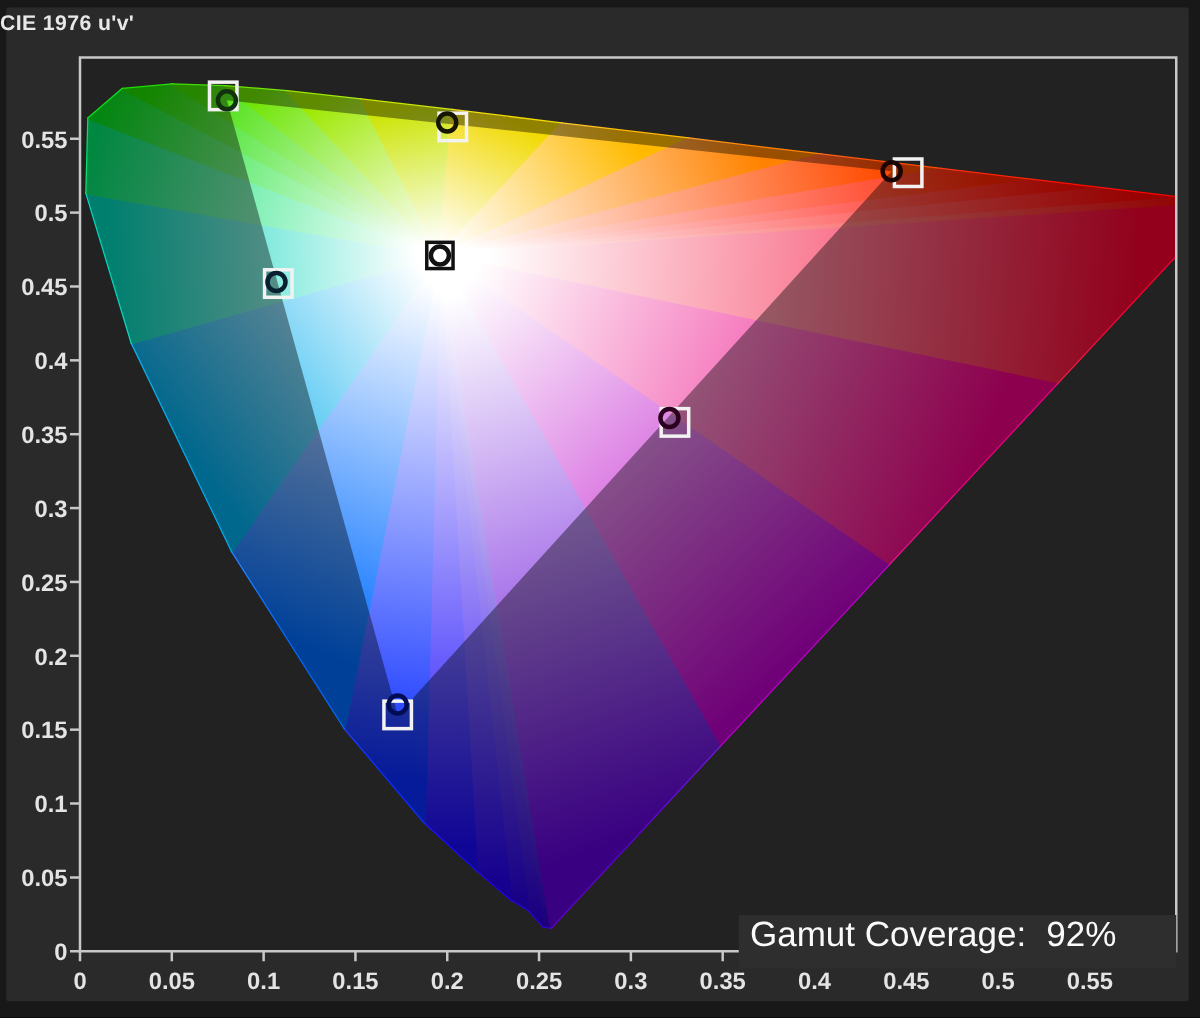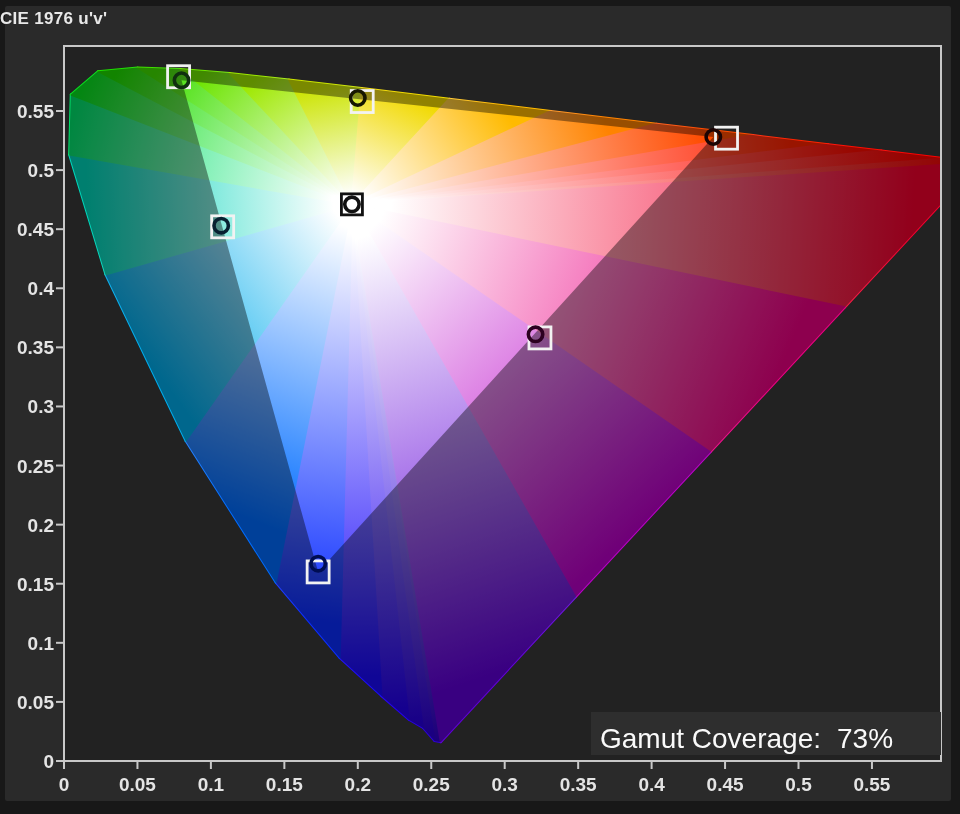--- a/index.html
+++ b/index.html
@@ -2,22 +2,22 @@
 <html><head>
 <meta charset="utf-8">
 <style>
   html,body{margin:0;padding:0;background:#000;}
   .stage{position:relative;width:960px;height:814px;background:#181818;overflow:hidden;
          font-family:"Liberation Sans",sans-serif;}
   .panel{position:absolute;left:5px;top:6px;width:946px;height:795px;background:#2a2a2a;border-radius:2px;}
   #chart{position:absolute;left:0;top:0;}
   .chart-title{position:absolute;left:0;top:9px;width:960px;text-align:left;
       font-size:17px;font-weight:700;color:#e8e8e8;letter-spacing:.3px;}
-  .coverage{position:absolute;left:591px;top:712px;width:350px;height:43px;background:#2e2e2e;
-      display:flex;align-items:flex-end;padding-left:9px;box-sizing:border-box;
+  .coverage{position:absolute;left:591px;top:732px;width:350px;height:43px;background:#2e2e2e;
+      display:flex;align-items:flex-start;padding-left:9px;box-sizing:border-box;
       color:#fafafa;font-size:28px;white-space:nowrap;}
   .coverage .val{margin-left:16px;}
   svg text.tick{font-family:"Liberation Sans",sans-serif;font-size:19px;font-weight:700;fill:#e4e4e4;}
 </style>
 </head>
 <body>
 
 <div class="stage">
   <div class="panel"></div>
   <svg id="chart" width="960" height="814" viewBox="0 0 960 814">
@@ -262,15 +262,15 @@
         <circle cx="221.18425460636516" cy="225.63636363636363" r="7.2" fill="none" stroke="#082030" stroke-width="3.6"></circle>
         <rect x="528.959798994975" y="326.9090909090909" width="22" height="22" fill="none" stroke="#f2f2f2" stroke-width="2.8"></rect>
         <circle cx="535.5527638190955" cy="334.3636363636363" r="7.2" fill="none" stroke="#2c0020" stroke-width="3.6"></circle>
         <rect x="307.1390284757118" y="560.9090909090909" width="22" height="22" fill="none" stroke="#f2f2f2" stroke-width="2.8"></rect>
         <circle cx="318.1390284757118" cy="563.6363636363636" r="7.2" fill="none" stroke="#000d52" stroke-width="3.6"></circle>
       </g>
     </svg>
   <div class="chart-title">CIE 1976 u'v'</div>
   <div class="coverage">
     <span>Gamut Coverage:</span>
-    <span class="val">73%</span>
+    <span class="val">92%</span>
   </div>
 </div>
 
 </body></html>

